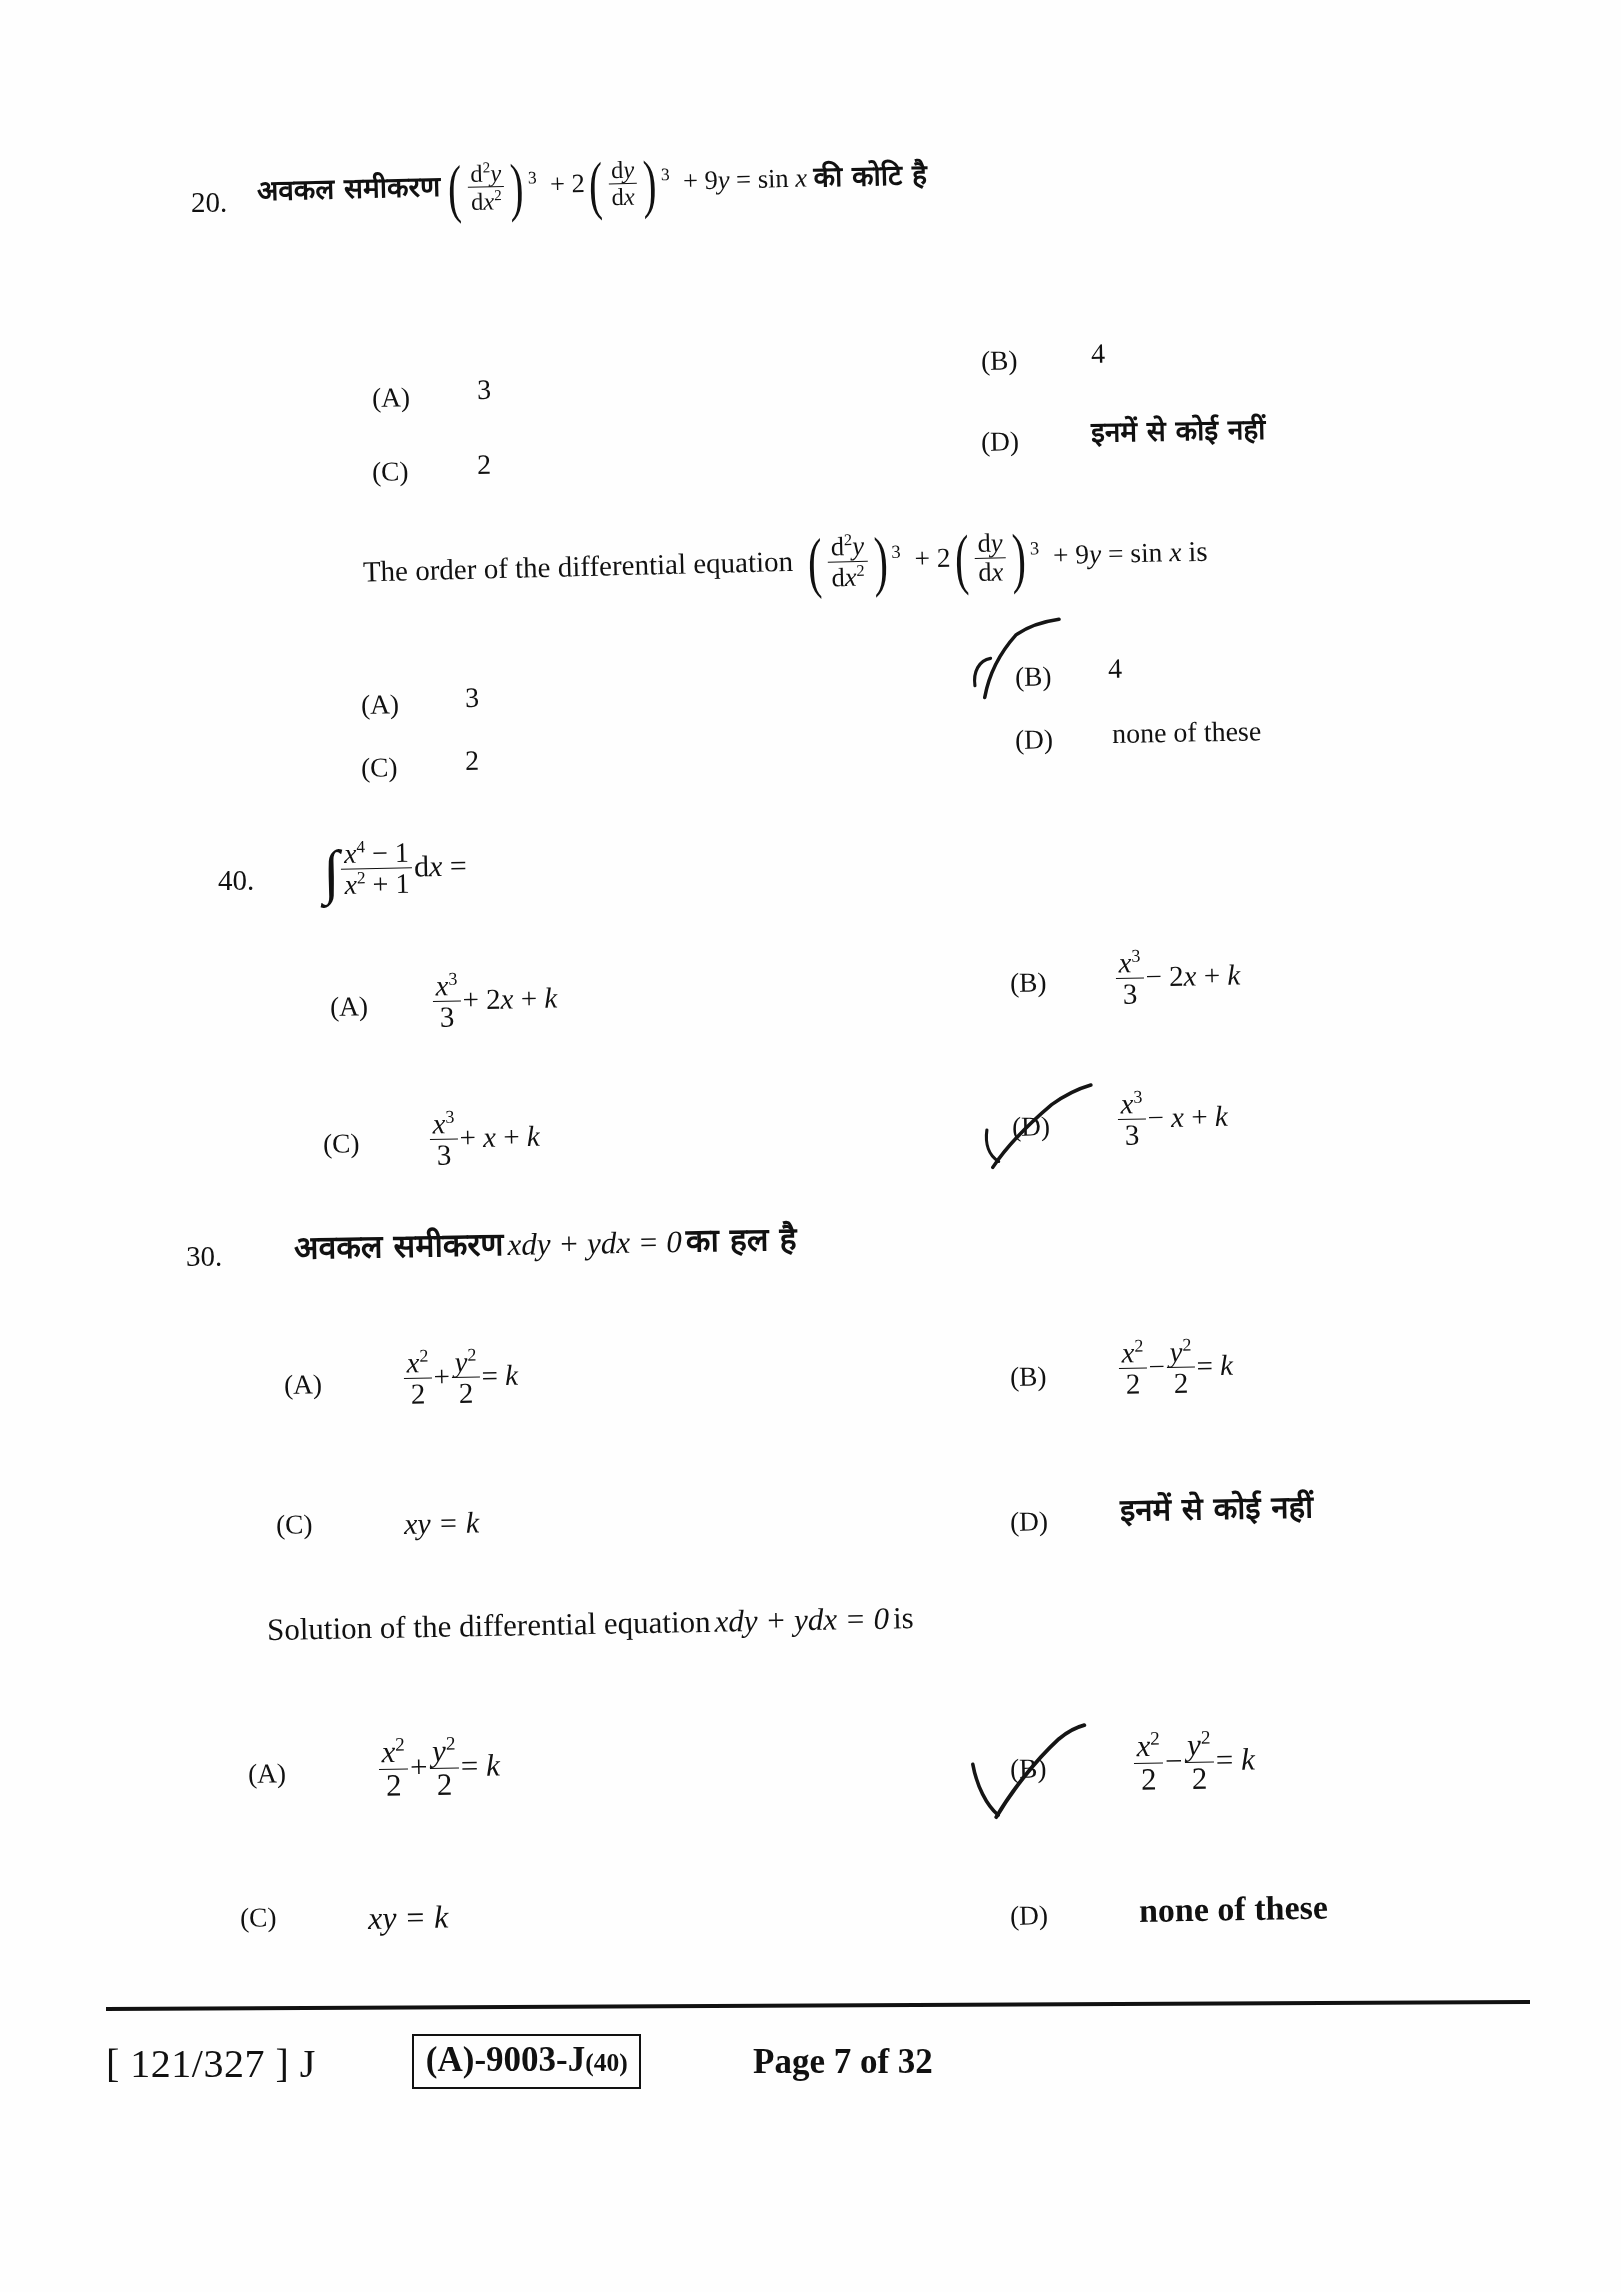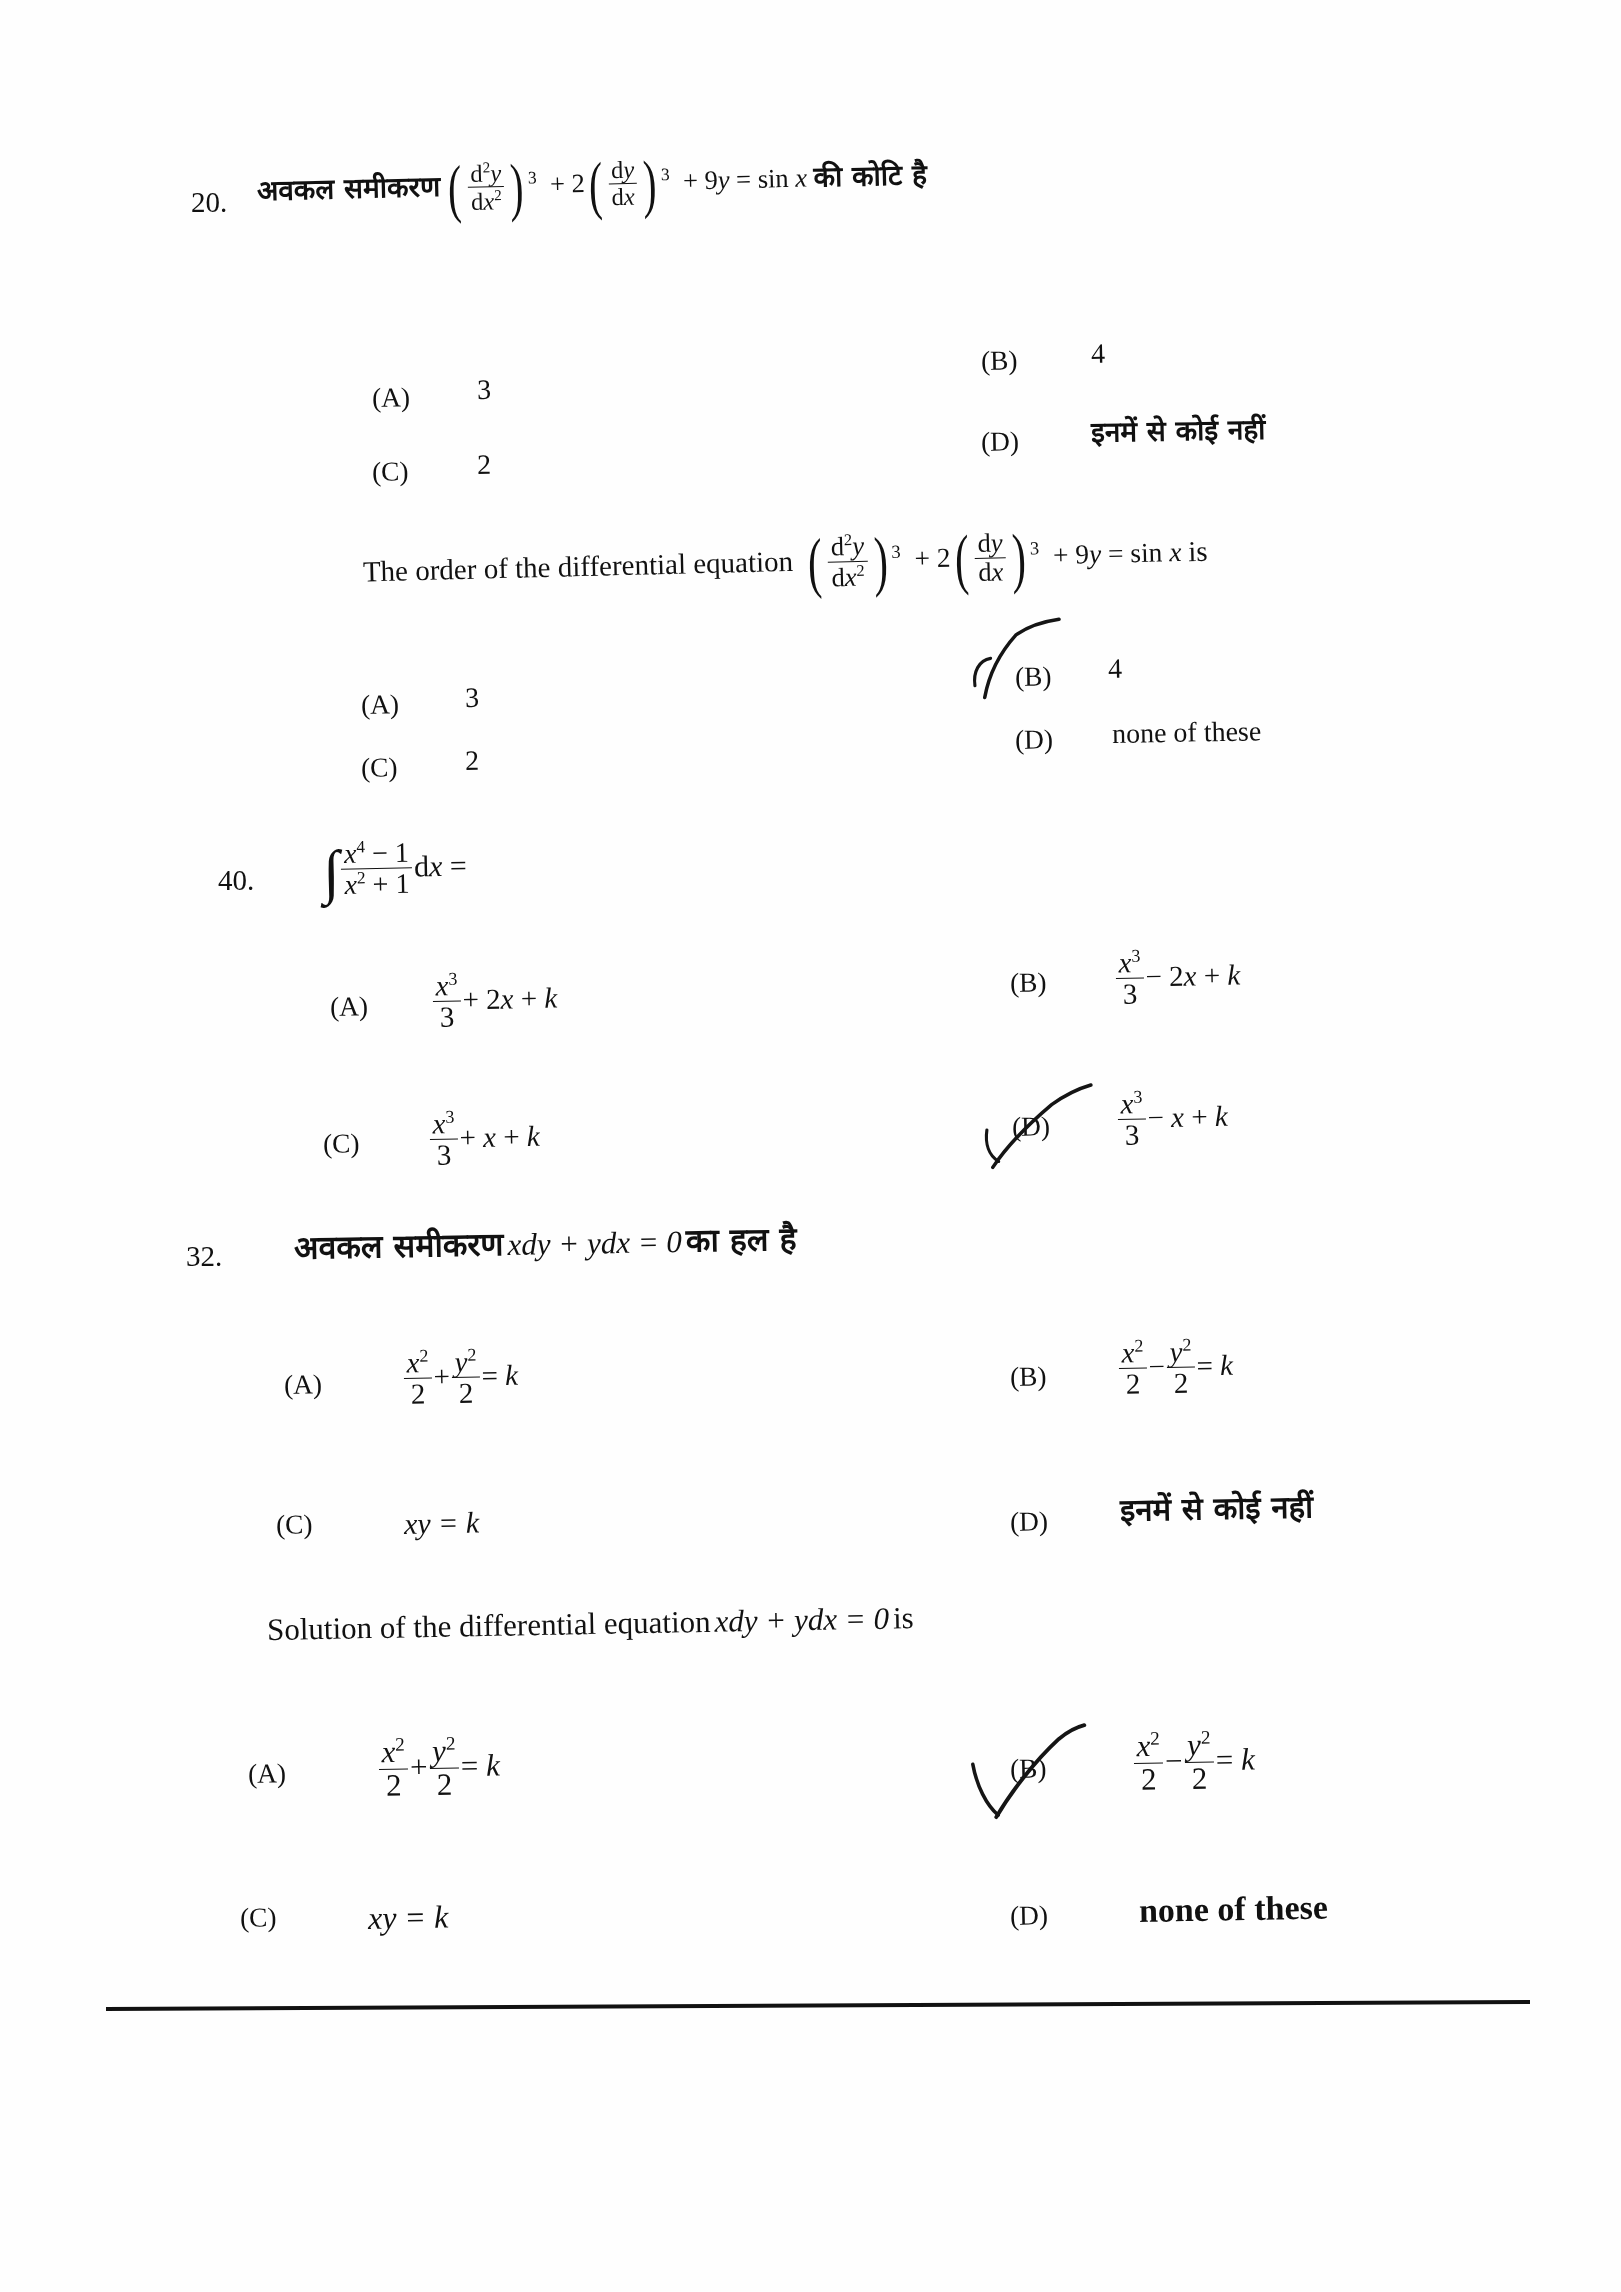--- a/index.html
+++ b/index.html
@@ -244,21 +244,21 @@
     <span class="frac"><span class="num"><span class="mathit">x</span><sup class="pw">3</sup></span><span class="den">3</span></span><span>− <span class="mathit">x</span> + <span class="mathit">k</span></span>
   </div>
 
   <div class="hw" style="left:975px; top:1083px;">
     <svg width="167" height="103" viewBox="0 0 170 105">
       <path d="M12,48 C10,62 14,74 24,80" stroke="#151515" stroke-width="3.2" fill="none" stroke-linecap="round"></path>
       <path d="M18,86 C30,68 52,44 78,22 C92,12 104,6 118,2" stroke="#151515" stroke-width="3.6" fill="none" stroke-linecap="round"></path>
     </svg>
   </div>
 
-  <div class="abs qnum" style="left:186px; top:1240px;">32.</div>
+  <div class="abs qnum" style="left:186px; top:1240px;">30.</div>
 
   <div class="abs" style="left:294px; top:1225px;">
     <span class="skew-s">
       <span class="hindi" style="font-size:32px;">अवकल समीकरण</span>
       <span class="eng mathit" style="font-size:31px;">xdy + ydx = 0</span>
       <span class="hindi" style="font-size:32px;">का हल है</span>
     </span>
   </div>
 
   <div class="abs opt-label skew-s" style="left:284px; top:1370px;">(A)</div>
@@ -303,15 +303,22 @@
 
   <div class="hw" style="left:965px; top:1725px;">
     <svg width="176" height="108" viewBox="0 0 180 110">
       <path d="M8,40 C12,62 22,82 34,92" stroke="#151515" stroke-width="3.6" fill="none" stroke-linecap="round"></path>
       <path d="M32,94 C46,70 70,38 96,14 C106,6 114,2 122,0" stroke="#151515" stroke-width="4" fill="none" stroke-linecap="round"></path>
     </svg>
   </div>
 
   <div class="footer-rule"></div>
 
+  <div class="footer-row">
+    <div class="footer-code">[ 121/327 ] J</div>
+    <div class="footer-box">
+      <span>(A)-9003-J</span><span class="small">(40)</span>
+    </div>
+    <div class="footer-page">Page 7 of 32</div>
+  </div>
 
 </div>
 
 
 </body></html>

